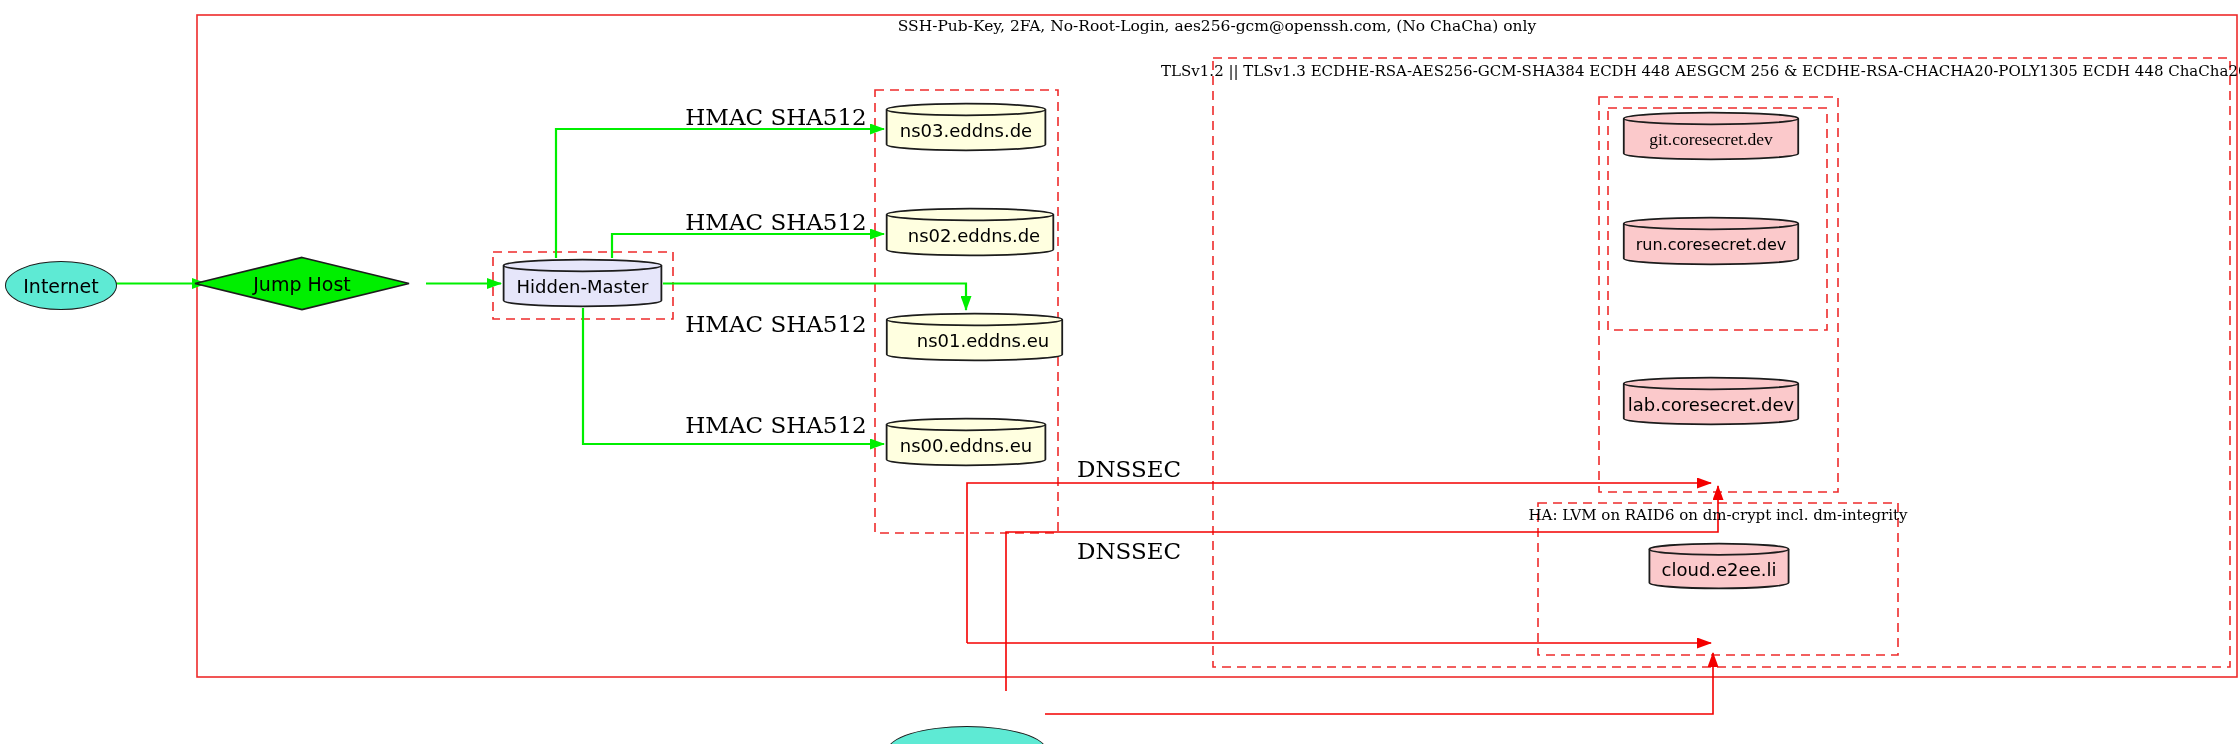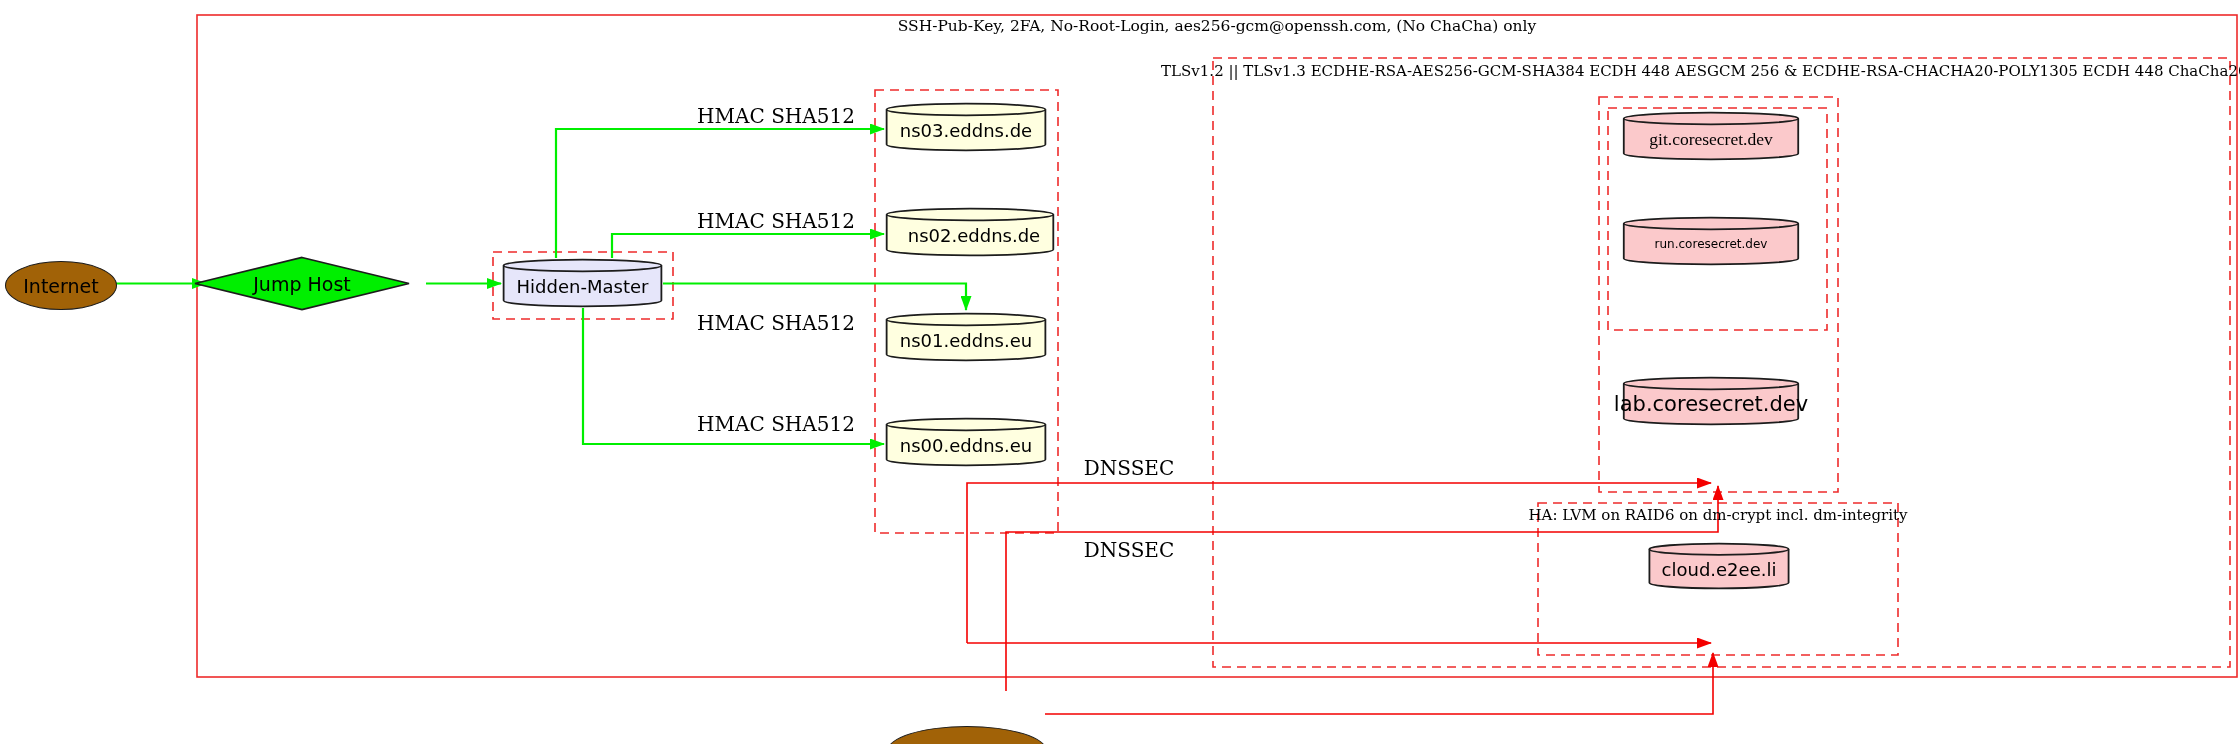--- a/index.html
+++ b/index.html
@@ -2,25 +2,25 @@
 <html><head>
 <meta charset="utf-8">
 <style>
   html,body{margin:0;padding:0;background:#ffffff;}
   #stage{position:relative;width:2240px;height:744px;background:#fff;overflow:hidden;
          font-family:"DejaVu Sans",sans-serif;color:#000;text-align:right;}
   #net-svg{position:absolute;left:0;top:0;z-index:2;}
   .node{position:absolute;z-index:3;display:flex;align-items:center;justify-content:center;}
   .node .shape-svg{position:absolute;left:0;top:0;width:100%;height:100%;}
   .nlabel{position:relative;z-index:4;font-size:18px;white-space:nowrap;}
-  .ellipse-node{border:1.8px solid #1c1c1c;border-radius:50%;background:#a16207;}
+  .ellipse-node{border:1.8px solid #1c1c1c;border-radius:50%;background:#5eead4;}
   .cyl .nlabel{transform:translateY(3px);}
   .serif-label{position:absolute;z-index:4;font-family:"DejaVu Serif",serif;white-space:nowrap;
                transform:translateX(-50%);}
-  .edge-label{font-size:20px;}
+  .edge-label{font-size:23px;}
   .cluster-label{font-size:15px;}
   .outer-label{font-size:15.5px;}
 </style>
 </head>
 <body>
 
 <div id="stage">
 
   <svg id="net-svg" width="2240" height="744" viewBox="0 0 2240 744">
     <defs>
@@ -103,21 +103,21 @@
   </div>
 
   <div class="node cyl" style="left:885px;top:207px;width:162px;height:50px;padding-left:8px;">
     <svg class="shape-svg" viewBox="0 0 200 60" preserveAspectRatio="none">
       <path d="M2,9 A98,7 0 0 1 198,9 L198,51 A98,7 0 0 1 2,51 Z" fill="#ffffe0" stroke="#1c1c1c" stroke-width="1.8" vector-effect="non-scaling-stroke"></path>
       <path d="M2,9 A98,7 0 0 0 198,9" fill="none" stroke="#1c1c1c" stroke-width="1.8" vector-effect="non-scaling-stroke"></path>
     </svg>
     <span class="nlabel">ns02.eddns.de</span>
   </div>
 
-  <div class="node cyl" style="left:885px;top:312px;width:162px;height:50px;">
+  <div class="node cyl" style="left:885px;top:312px;width:162px;height:50px;padding-left:17px;">
     <svg class="shape-svg" viewBox="0 0 200 60" preserveAspectRatio="none">
       <path d="M2,9 A98,7 0 0 1 198,9 L198,51 A98,7 0 0 1 2,51 Z" fill="#ffffe0" stroke="#1c1c1c" stroke-width="1.8" vector-effect="non-scaling-stroke"></path>
       <path d="M2,9 A98,7 0 0 0 198,9" fill="none" stroke="#1c1c1c" stroke-width="1.8" vector-effect="non-scaling-stroke"></path>
     </svg>
     <span class="nlabel">ns01.eddns.eu</span>
   </div>
 
   <div class="node cyl" style="left:885px;top:417px;width:162px;height:50px;">
     <svg class="shape-svg" viewBox="0 0 200 60" preserveAspectRatio="none">
       <path d="M2,9 A98,7 0 0 1 198,9 L198,51 A98,7 0 0 1 2,51 Z" fill="#ffffe0" stroke="#1c1c1c" stroke-width="1.8" vector-effect="non-scaling-stroke"></path>
@@ -132,29 +132,29 @@
       <path d="M2,9 A98,7 0 0 0 198,9" fill="none" stroke="#1c1c1c" stroke-width="1.8" vector-effect="non-scaling-stroke"></path>
     </svg>
     <span class="nlabel" style="font-size:17.5px;font-family:Liberation Serif, serif;">git.coresecret.dev</span>
   </div>
 
   <div class="node cyl" style="left:1622px;top:216px;width:178px;height:50px;">
     <svg class="shape-svg" viewBox="0 0 200 60" preserveAspectRatio="none">
       <path d="M2,9 A98,7 0 0 1 198,9 L198,51 A98,7 0 0 1 2,51 Z" fill="#fbc9cb" stroke="#1c1c1c" stroke-width="1.8" vector-effect="non-scaling-stroke"></path>
       <path d="M2,9 A98,7 0 0 0 198,9" fill="none" stroke="#1c1c1c" stroke-width="1.8" vector-effect="non-scaling-stroke"></path>
     </svg>
-    <span class="nlabel" style="font-size:12px;">run.coresecret.dev</span>
+    <span class="nlabel" style="font-size:16px;">run.coresecret.dev</span>
   </div>
 
   <div class="node cyl" style="left:1622px;top:376px;width:178px;height:50px;">
     <svg class="shape-svg" viewBox="0 0 200 60" preserveAspectRatio="none">
       <path d="M2,9 A98,7 0 0 1 198,9 L198,51 A98,7 0 0 1 2,51 Z" fill="#fbc9cb" stroke="#1c1c1c" stroke-width="1.8" vector-effect="non-scaling-stroke"></path>
       <path d="M2,9 A98,7 0 0 0 198,9" fill="none" stroke="#1c1c1c" stroke-width="1.8" vector-effect="non-scaling-stroke"></path>
     </svg>
-    <span class="nlabel" style="font-size:21px;">lab.coresecret.dev</span>
+    <span class="nlabel" style="font-size:18px;">lab.coresecret.dev</span>
   </div>
 
   <div class="node cyl" style="left:1648px;top:542px;width:142px;height:48px;">
     <svg class="shape-svg" viewBox="0 0 200 60" preserveAspectRatio="none">
       <path d="M2,9 A98,7 0 0 1 198,9 L198,51 A98,7 0 0 1 2,51 Z" fill="#fbc9cb" stroke="#1c1c1c" stroke-width="1.8" vector-effect="non-scaling-stroke"></path>
       <path d="M2,9 A98,7 0 0 0 198,9" fill="none" stroke="#1c1c1c" stroke-width="1.8" vector-effect="non-scaling-stroke"></path>
     </svg>
     <span class="nlabel">cloud.e2ee.li</span>
   </div>
 

